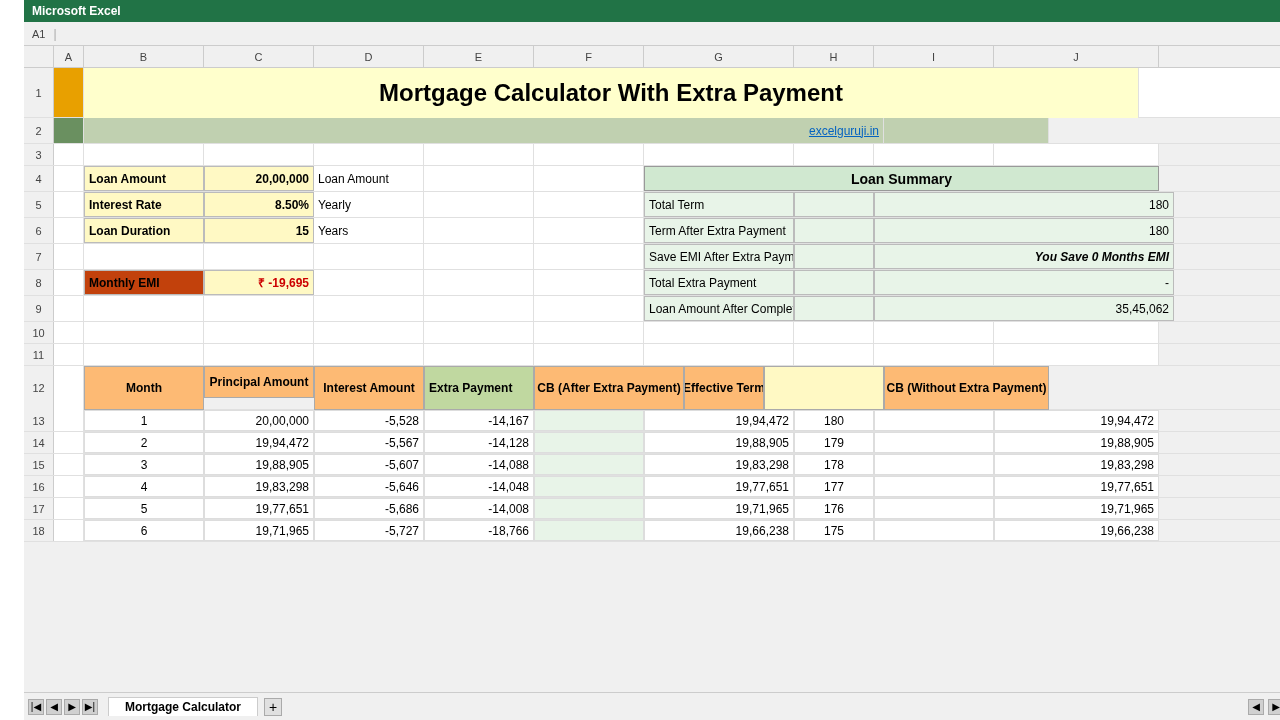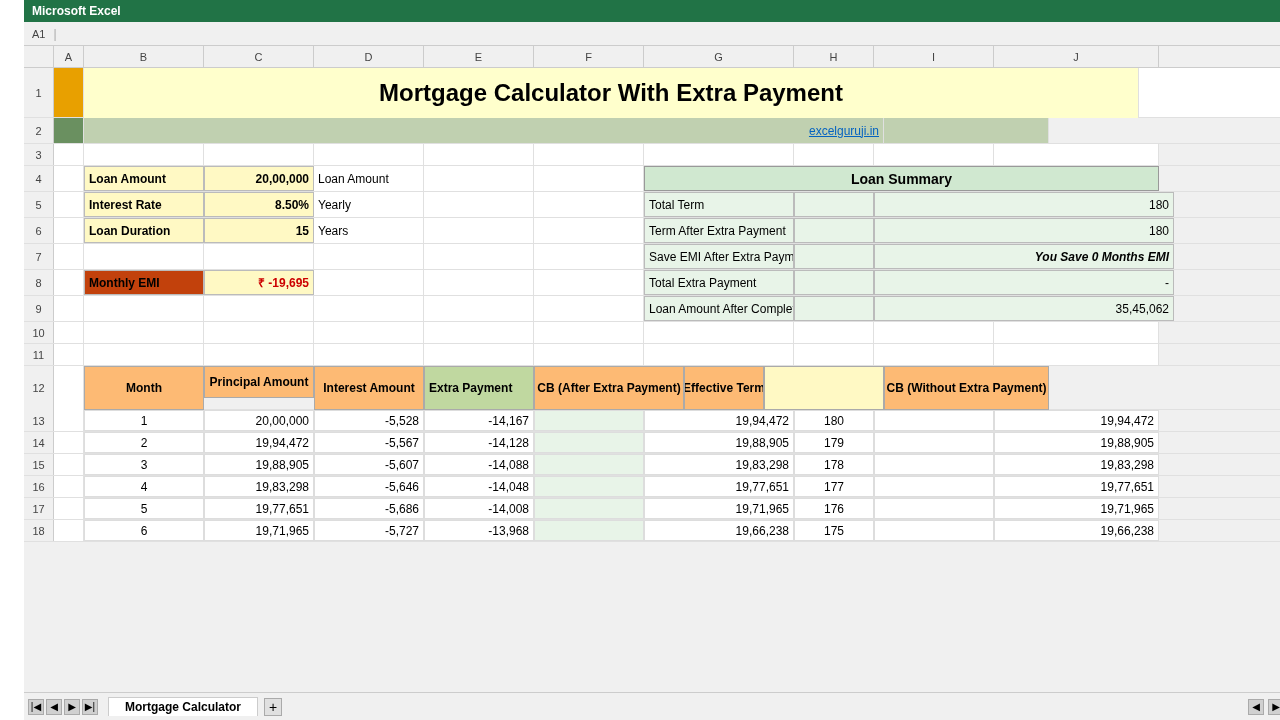--- a/index.html
+++ b/index.html
@@ -698,21 +698,21 @@
         <div class="cell col-b table-data-cell text-center">
             <span>6</span>
           </div>
         <div class="cell col-c table-data-cell">
             <span>19,71,965</span>
           </div>
         <div class="cell col-d table-data-cell">
             <span>-5,727</span>
           </div>
         <div class="cell col-e table-data-cell">
-            <span>-13,968</span>
+            <span>-18,766</span>
           </div>
         <div class="cell col-f table-data-green">
             <span></span>
           </div>
         <div class="cell col-g table-data-cell">
             <span>19,66,238</span>
           </div>
         <div class="cell col-h table-data-cell text-center">
             <span>175</span>
           </div>

